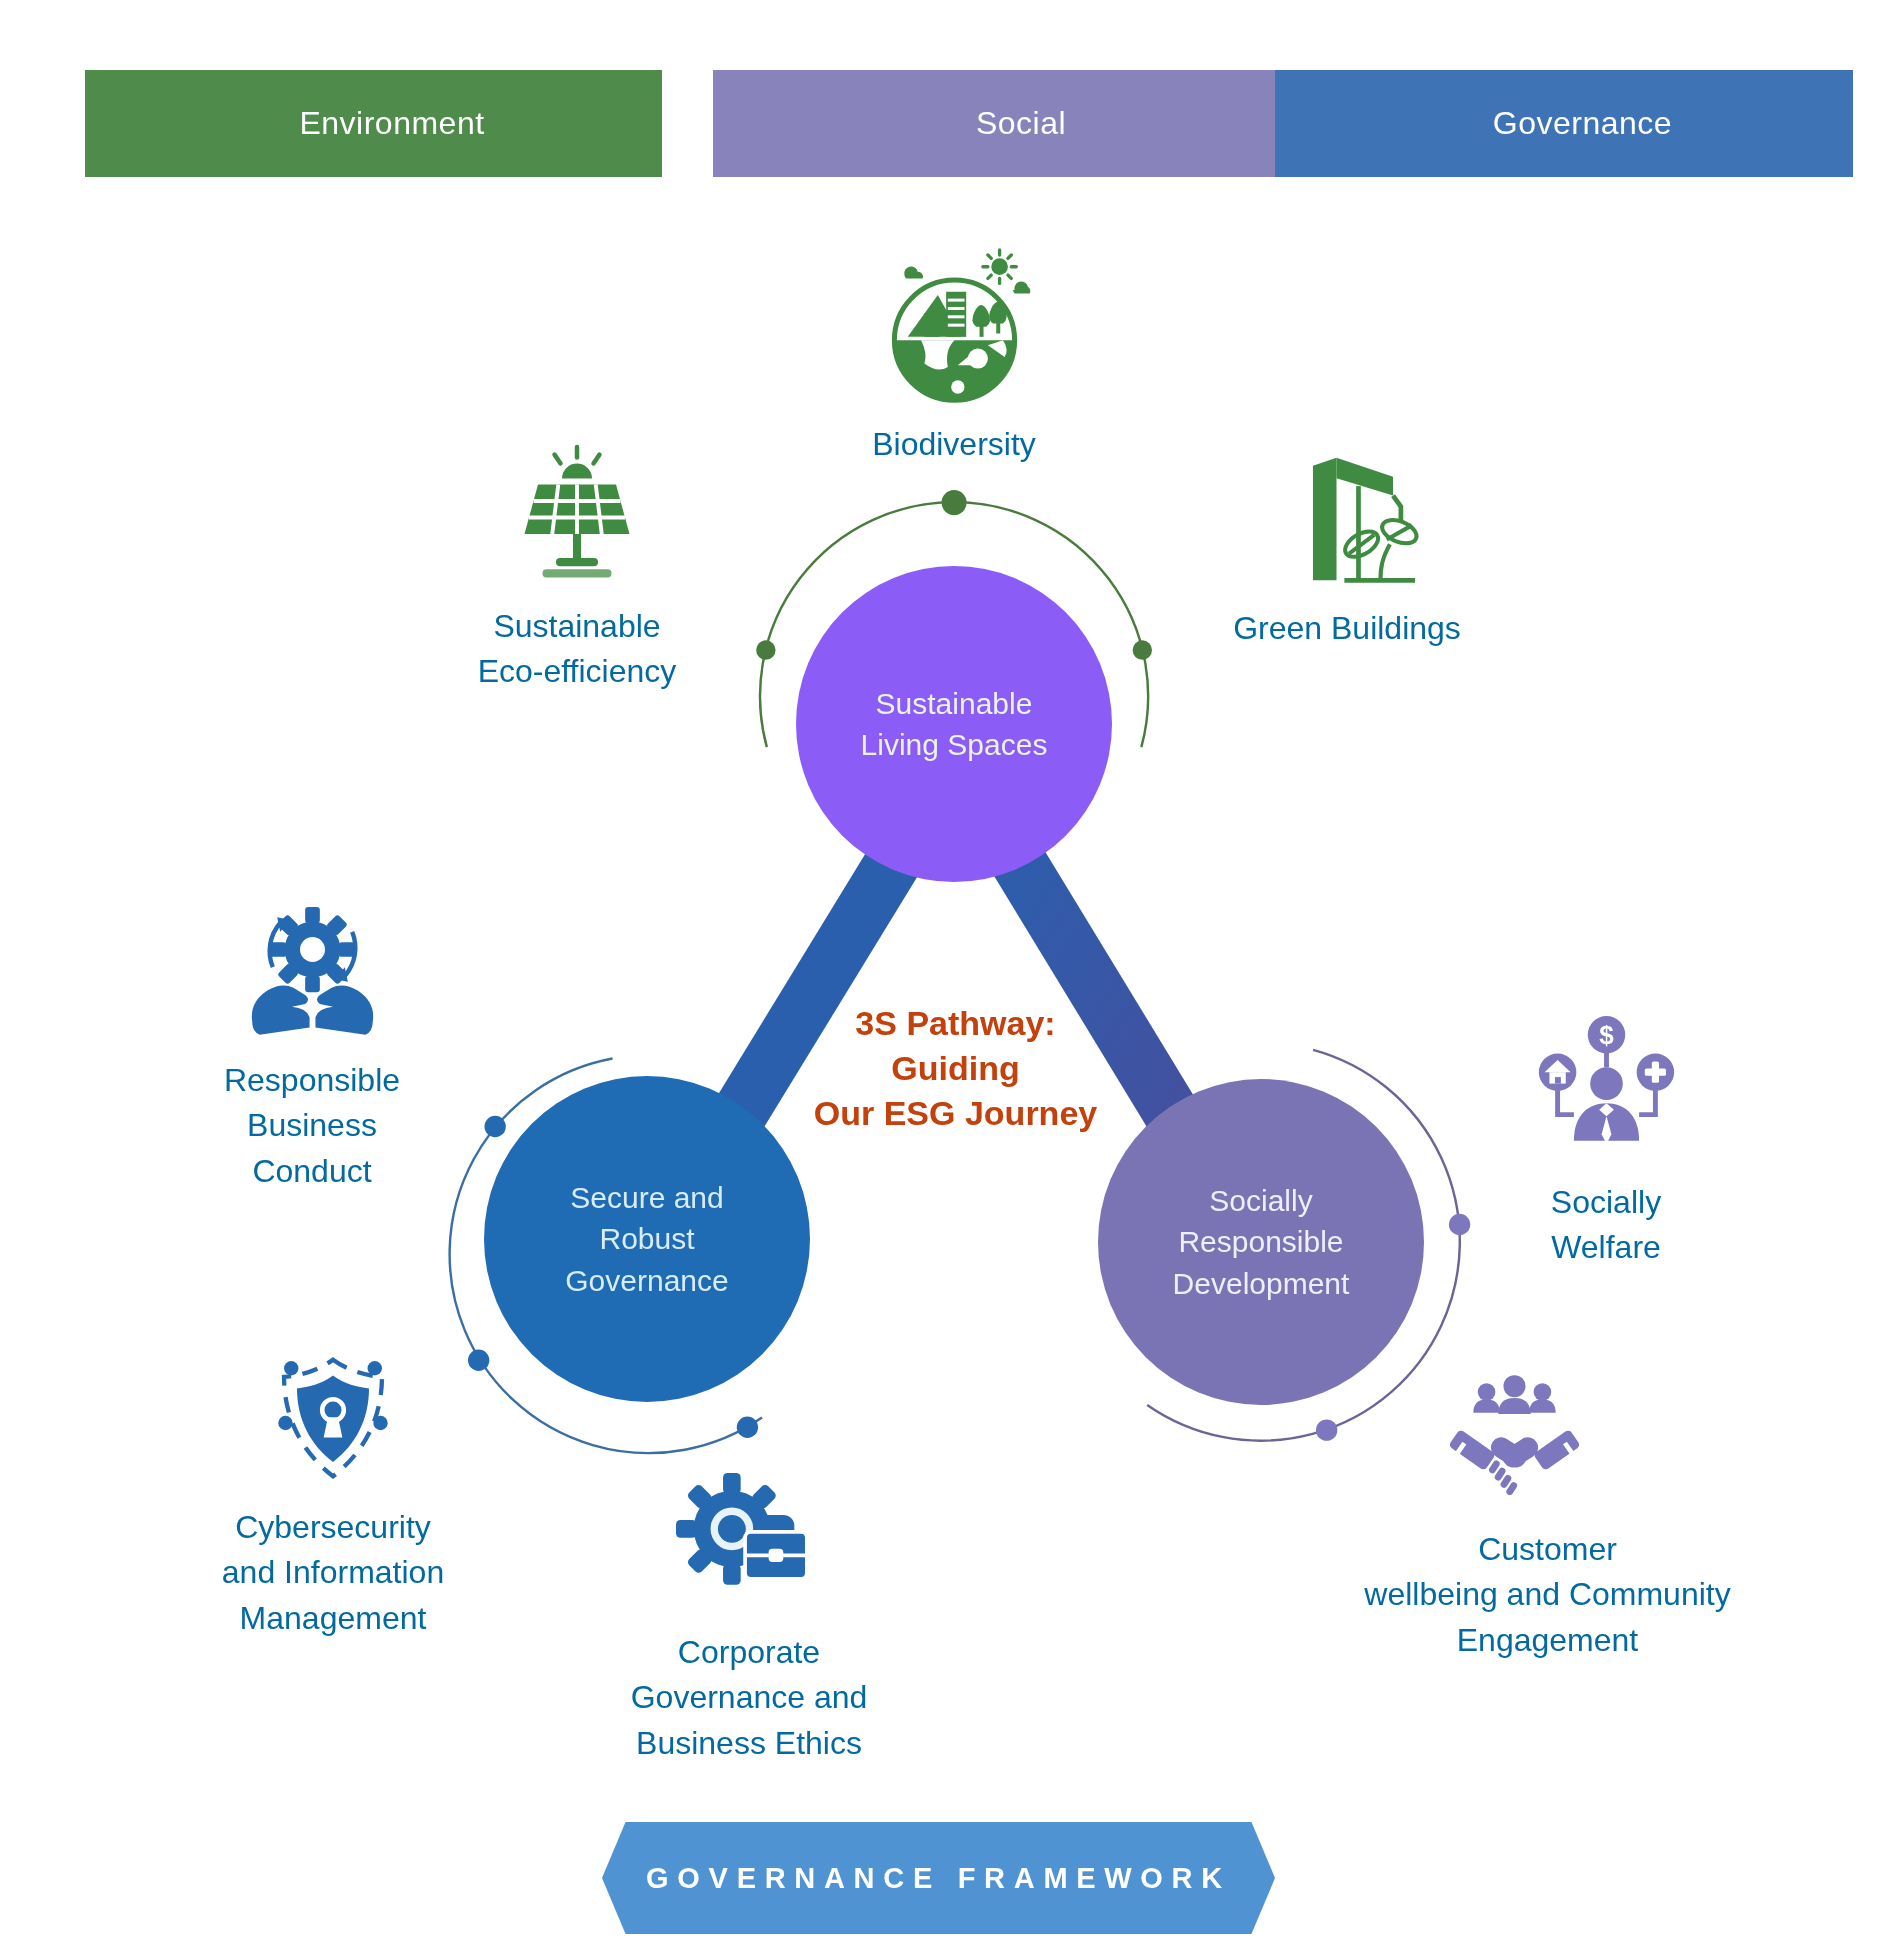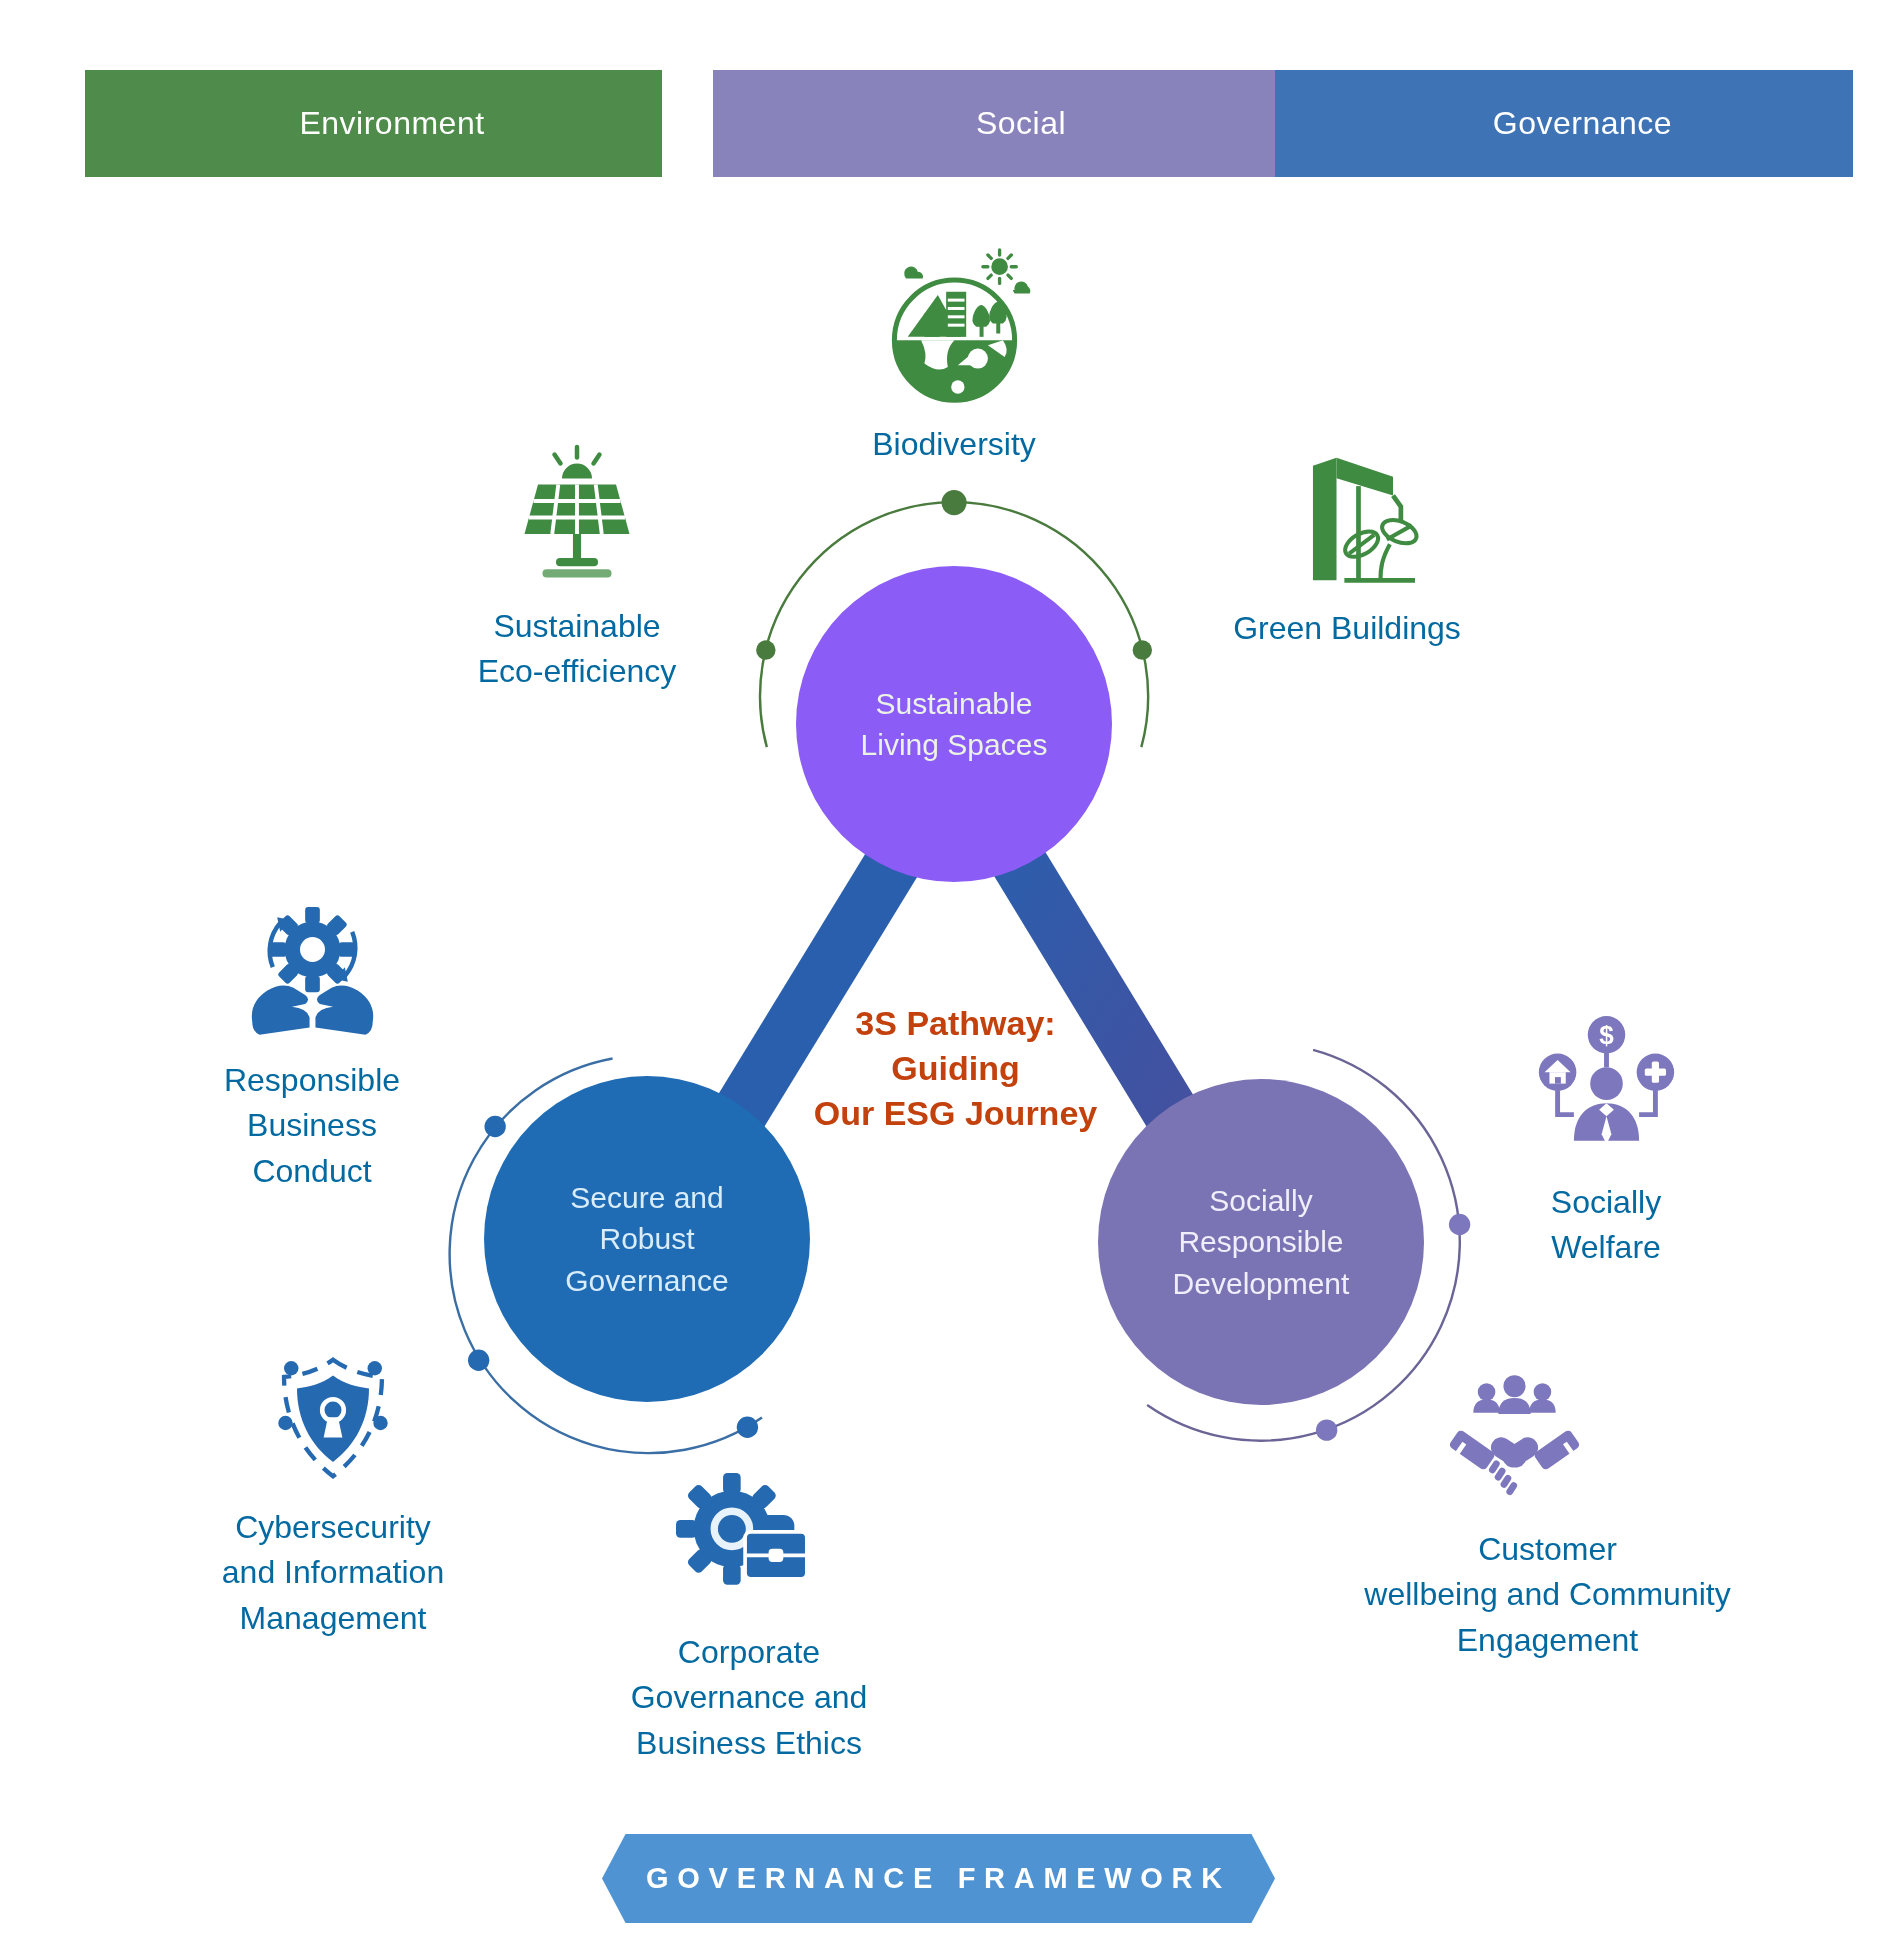--- a/index.html
+++ b/index.html
@@ -34,24 +34,24 @@
   }
 
   
   .item{position:absolute;width:388px;display:flex;flex-direction:column;align-items:center;}
   .item .label{
     text-align:center;font-size:32px;line-height:1.42;white-space:pre-line;color:#0369a1;margin-top:9.7px;
   }
   .item svg{display:block;}
 
   .banner{
-    position:absolute;left:602px;top:1822px;width:673px;height:89px;background:#4f93d2;
+    position:absolute;left:602px;top:1822px;width:673px;height:112px;background:#4f93d2;
     clip-path:polygon(0 50%,3.5% 0,96.5% 0,100% 50%,96.5% 100%,3.5% 100%);
     display:flex;align-items:center;justify-content:center;
-    color:#ffffff;font-size:29px;font-weight:700;letter-spacing:8.7px;margin-top:12px;
+    color:#ffffff;font-size:29px;font-weight:700;letter-spacing:8.7px;
   }
 </style>
 </head>
 <body>
 
 <div class="canvas">
 
   <div class="pillar env">
     <span>Environment</span>
   </div>

